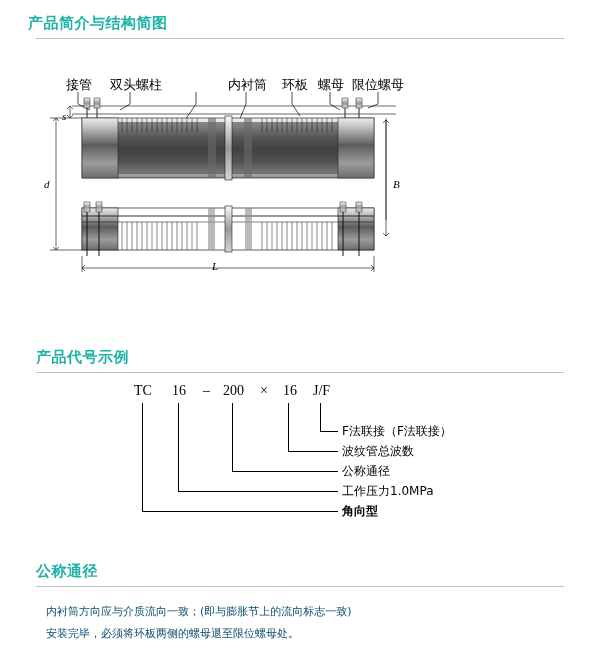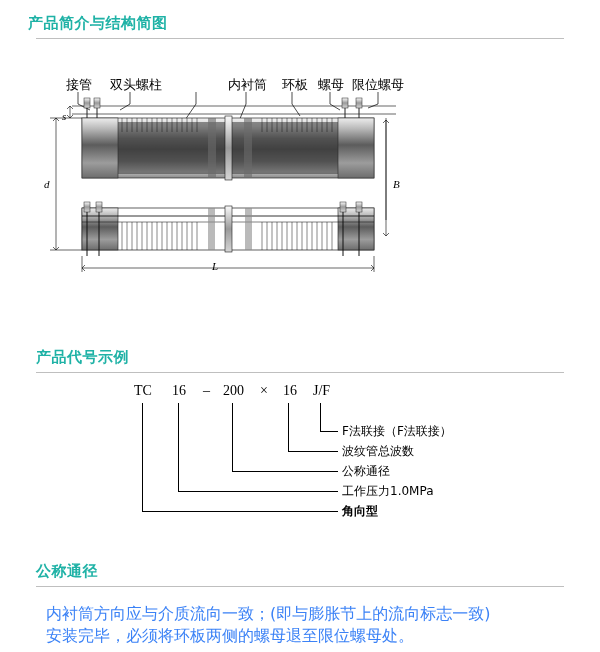--- a/index.html
+++ b/index.html
@@ -77,23 +77,23 @@
     background: #000;
   }
   .hline {
     position: absolute;
     height: 1px;
     background: #000;
   }
   
   .install-line {
     position: absolute;
-    font-size: 16px;
+    font-size: 11px;
     font-family: "DejaVu Sans", sans-serif;
-    color: #3b82f6;
+    color: #0c4a6e;
     white-space: nowrap;
   }
 </style>
 </head>
 <body>
 
 <div class="section-title" style="left:28px; top:14px;">产品简介与结构简图</div>
 <div class="title-underline" style="left:36px; top:38px; width:528px;"></div>
 
 <div id="diagram">

